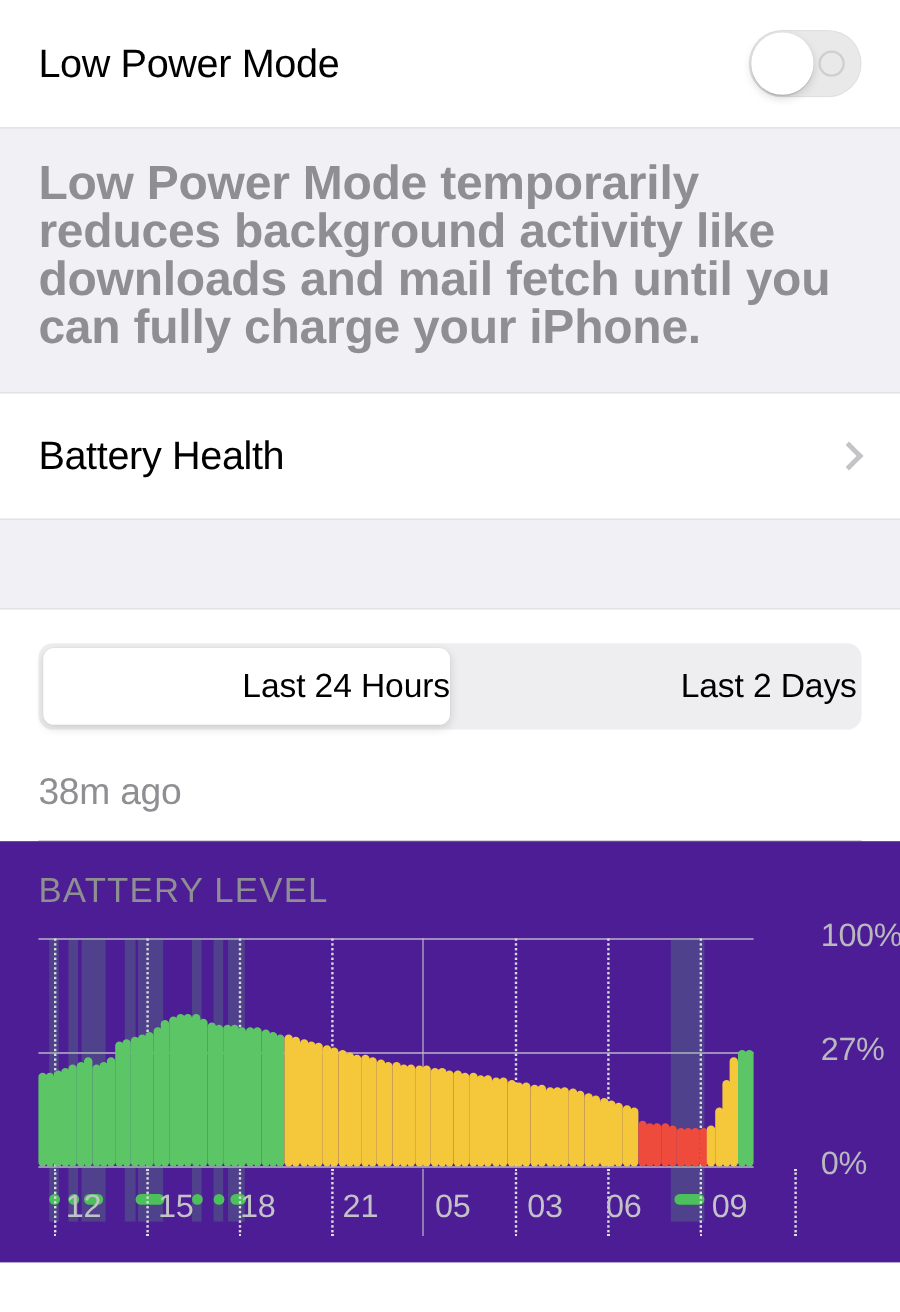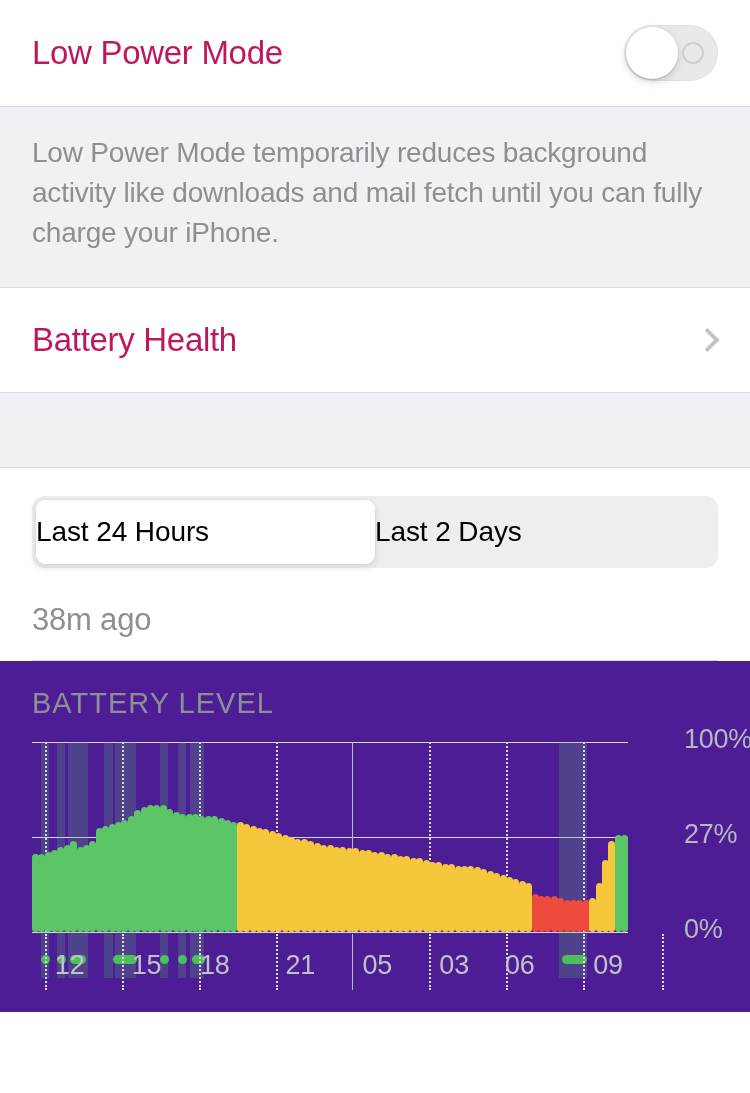--- a/index.html
+++ b/index.html
@@ -19,21 +19,21 @@
     position: absolute; left: 32px; right: 0; top: 0; height: 1px;
     background: #c8c7cc;
   }
   .row {
     position: relative;
     background: #ffffff;
     display: flex; align-items: center;
     padding: 0 32px;
   }
   .row-title {
-    font-size: 33px; color: #be185d; letter-spacing: -0.3px; font-weight: 400;
+    font-size: 33px; color: #000000; letter-spacing: -0.3px; font-weight: 400;
   }
 
   
   #low-power-row { height: 106px; }
   .switch {
     position: absolute; right: 32px; top: 50%; transform: translateY(-50%);
     width: 94px; height: 56px; border-radius: 28px;
     background: #e9e9ea;
     box-shadow: inset 0 0 0 1px rgba(0,0,0,0.035);
   }
@@ -49,21 +49,21 @@
   }
 
   
   .desc-block {
     background: #f1f1f5;
     padding: 26px 32px 34px 32px;
     border-top: 1px solid #d9d9de;
     border-bottom: 1px solid #d9d9de;
   }
   .desc-text {
-    font-size: 28px; line-height: 40px; color: #8e8e93; font-weight: 400;
+    font-size: 40px; line-height: 40px; color: #8e8e93; font-weight: 700;
     letter-spacing: -0.2px;
   }
 
   
   #battery-health-row { height: 104px; background:#ffffff; cursor: pointer; }
   .chevron {
     position: absolute; right: 34px; top: 50%;
     width: 17px; height: 17px;
     border-right: 4px solid #c4c4c7; border-top: 4px solid #c4c4c7;
     transform: translateY(-50%) rotate(45deg);
@@ -75,21 +75,21 @@
   }
 
   
   .seg-wrap { padding: 28px 32px 0 32px; background:#fff; }
   .segmented {
     position: relative; display: flex;
     height: 72px; border-radius: 12px; background: #eeeef0;
     padding: 4px;
   }
   .seg {
-    flex: 1; display: flex; align-items: center; justify-content: flex-start;
+    flex: 1; display: flex; align-items: center; justify-content: flex-end;
     font-size: 28px; color: #000; border-radius: 9px; font-weight: 400;
     cursor: pointer; letter-spacing: -0.1px;
   }
   .seg.active {
     background: #ffffff;
     box-shadow: 0 3px 8px rgba(0,0,0,0.12), 0 0 0 0.5px rgba(0,0,0,0.04);
     font-weight: 500;
   }
 
   

